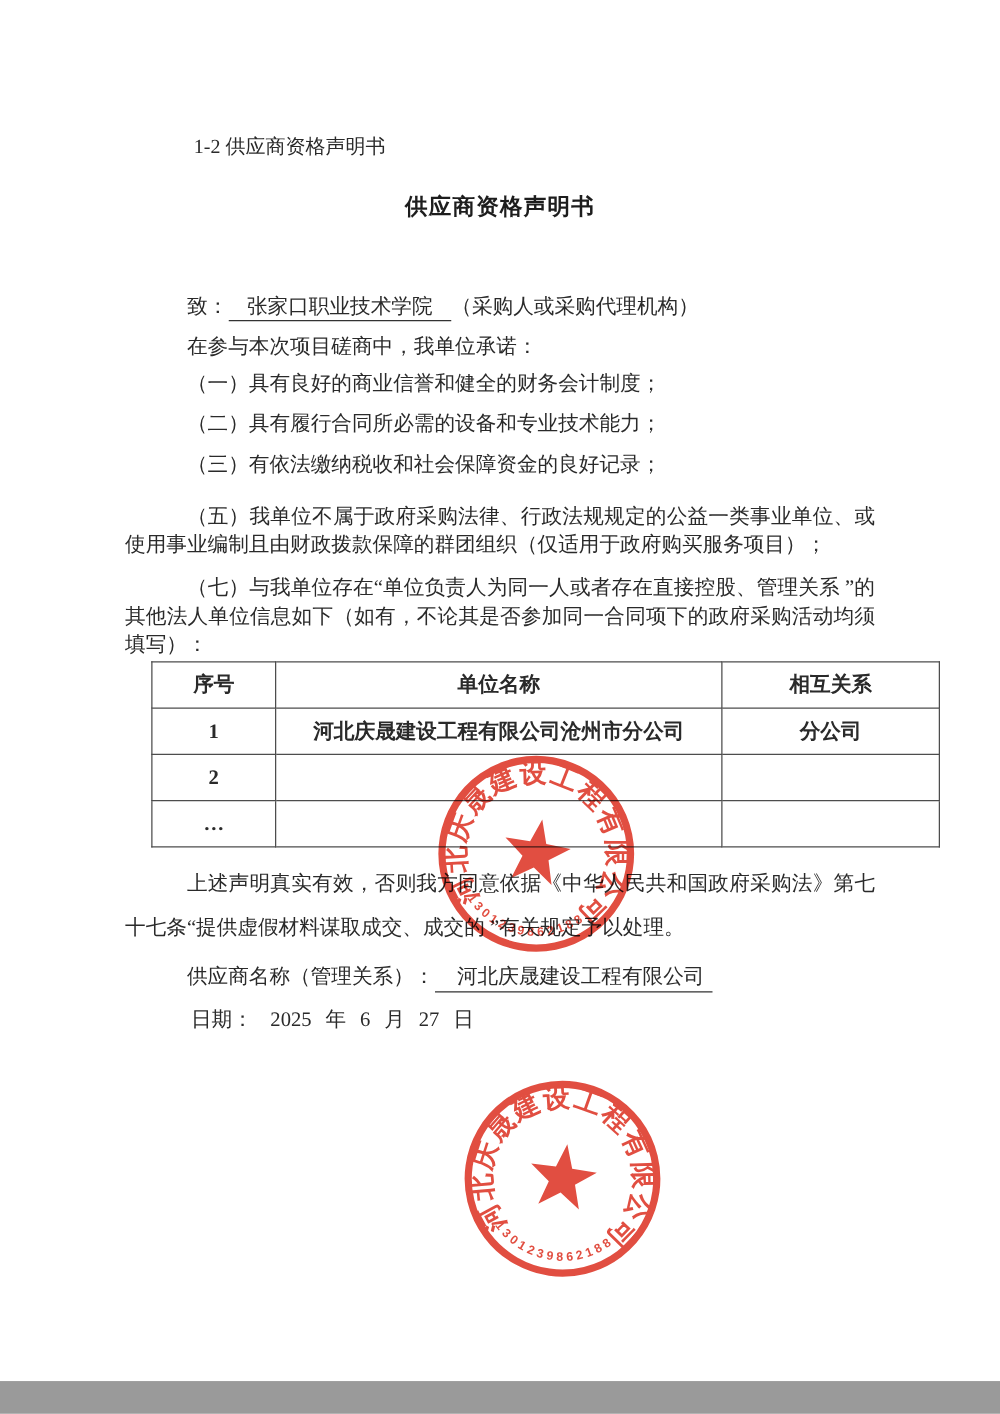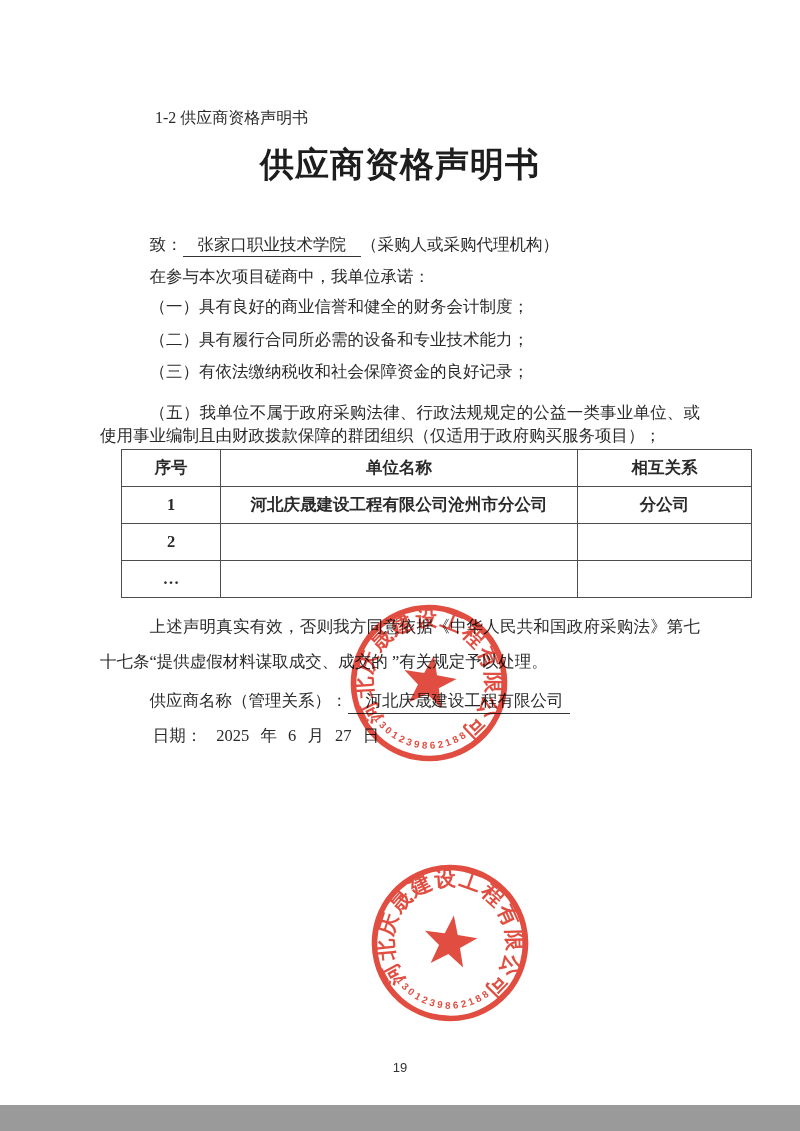--- a/index.html
+++ b/index.html
@@ -13,40 +13,40 @@
     overflow:hidden;
   }
   .content { position:absolute; left:100px; top:0; width:600px; }
   .header-label {
     margin:108px 0 0 55px;
     font-size:16px; line-height:20px;
   }
   .doc-title {
     margin-top:20px;
     text-align:center;
-    font-size:34px; font-weight:bold;
+    font-size:18px; font-weight:bold;
     letter-spacing:1px;
     line-height:34px;
     color:#1d1d1d;
   }
   p { margin:0; }
   .para {
     font-size:16.5px;
     line-height:23px;
     text-align:justify;
     text-indent:3em;
   }
   .salutation { margin-top:51px; }
   .u-line {
     border-bottom:1px solid #333;
     padding:0 15px 2px 15px;
   }
   .mt9  { margin-top:9px; }
   .mt7  { margin-top:7px; }
-  .mt10 { margin-top:10px; }
+  .mt10 { margin-top:10px;font-family:Liberation Mono, monospace; }
   .mt11 { margin-top:11px; }
   .mt14 { margin-top:14px; }
   .mt18 { margin-top:18px; }
   .decl-table {
     margin-top:2px;
     margin-left:21px;
     width:605px;
     border-collapse:collapse;
     table-layout:fixed;
     font-size:16.5px;
@@ -109,20 +109,21 @@
     <h1 class="doc-title">供应商资格声明书</h1>
 
     <p class="para salutation"><span>致：</span><span class="u-line">张家口职业技术学院</span><span>（采购人或采购代理机构）</span></p>
 
     <p class="para mt9">在参与本次项目磋商中，我单位承诺：</p>
 
     <p class="para mt7">（一）具有良好的商业信誉和健全的财务会计制度；</p>
     <p class="para mt10">（二）具有履行合同所必需的设备和专业技术能力；</p>
     <p class="para mt9">（三）有依法缴纳税收和社会保障资金的良好记录；</p>
     <p class="para mt18">（五）我单位不属于政府采购法律、行政法规规定的公益一类事业单位、或使用事业编制且由财政拨款保障的群团组织（仅适用于政府购买服务项目）；</p>
+    <p class="para mt11">（七）与我单位存在“单位负责人为同一人或者存在直接控股、管理关系 ”的其他法人单位信息如下（如有，不论其是否参加同一合同项下的政府采购活动均须填写）：</p>
 
     <table class="decl-table">
       <tbody>
         <tr>
           <td class="col-seq">序号</td>
           <td class="col-name">单位名称</td>
           <td class="col-rel">相互关系</td>
         </tr>
         <tr>
           <td>1</td>
@@ -177,14 +178,13 @@
       <polygon points="100,66 108,89 132.3,89.5 112.9,104.2 120,127.5 100,113.6 80,127.5 87.1,104.2 67.7,89.5 92,89" fill="#dd3526"></polygon>
       <text font-size="26" letter-spacing="2" fill="#dd3526">
         <textPath href="#seal2-arc" startOffset="50%" text-anchor="middle">河北庆晟建设工程有限公司</textPath>
       </text>
       <text font-size="12" letter-spacing="3.5" fill="#dd3526">
         <textPath href="#seal2-num" startOffset="50%" text-anchor="middle">1301239862188</textPath>
       </text>
     </svg>
   </div>
 
-  <div class="page-number">19</div>
 </div>
 
 </body></html>

